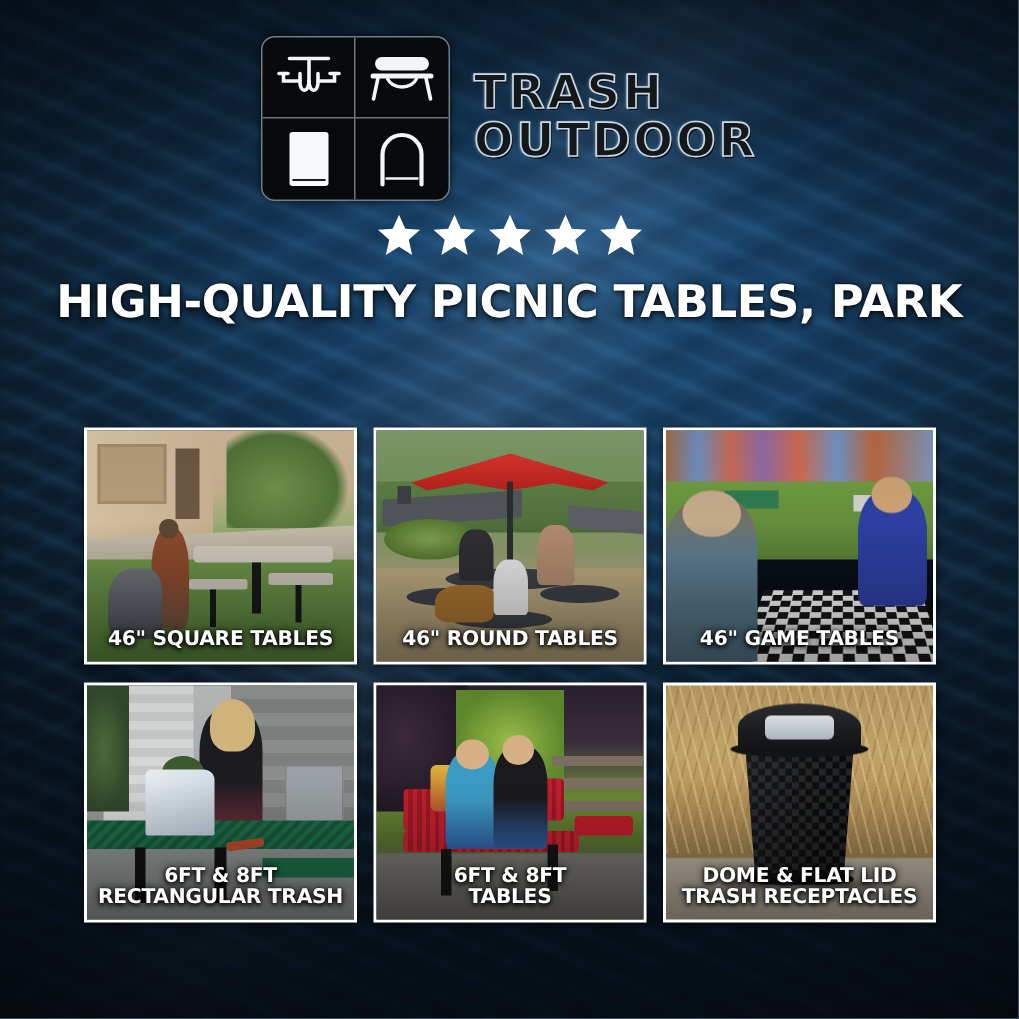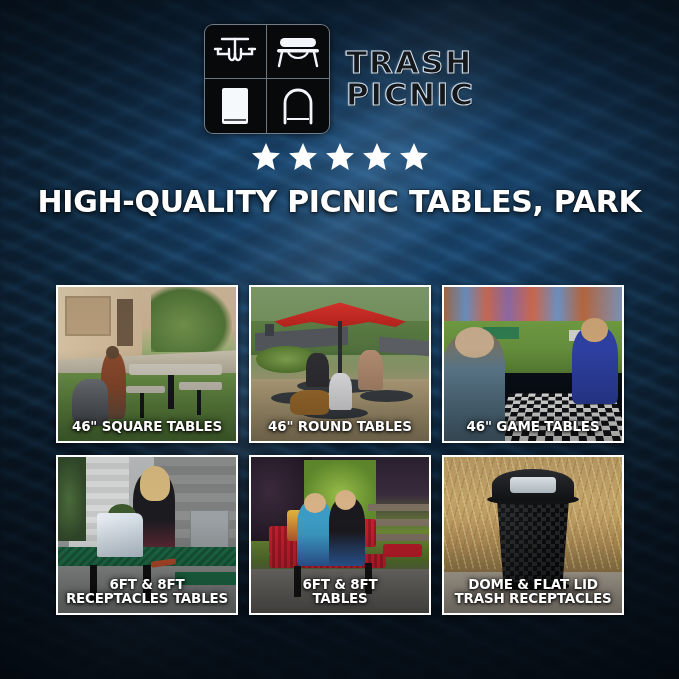--- a/index.html
+++ b/index.html
@@ -335,21 +335,21 @@
         <div class="logo-cell">
           <svg width="40" height="42" viewBox="0 0 40 42">
             <path d="M7 38 L7 18 A13 13 0 0 1 33 18 L33 38" fill="none" stroke="#f2f6fa" stroke-width="2.8" stroke-linecap="round"></path>
             <line x1="9" y1="34" x2="31" y2="34" stroke="#f2f6fa" stroke-width="1.8"></line>
           </svg>
         </div>
       </div>
 
       <div class="wordmark">
         <div class="wordmark-line">TRASH</div>
-        <div class="wordmark-line">PICNIC</div>
+        <div class="wordmark-line">OUTDOOR</div>
       </div>
     </div>
 
     <div class="stars">
       <svg class="star" viewBox="0 0 24 23">
           <polygon points="12,0 15.6,8 24,8.7 17.6,14.3 19.5,23 12,18.4 4.5,23 6.4,14.3 0,8.7 8.4,8" fill="#ffffff"></polygon>
         </svg>
       <svg class="star" viewBox="0 0 24 23">
           <polygon points="12,0 15.6,8 24,8.7 17.6,14.3 19.5,23 12,18.4 4.5,23 6.4,14.3 0,8.7 8.4,8" fill="#ffffff"></polygon>
         </svg>
@@ -464,21 +464,21 @@
               <div class="tleg2"></div>
               <div class="bseat"></div>
             <div class="plant"></div>
               <div class="bag"></div>
               <div class="trowel"></div>
           </div>
           <div class="photo-grade"></div>
         </div>
         <div class="tile-caption">
           <span>6FT &amp; 8FT</span>
-          <span>RECEPTACLES TABLES</span>
+          <span>RECTANGULAR TRASH</span>
         </div>
       </div>
 
       <div class="tile">
         <div class="tile-photo">
           <div class="sc t5">
             <div class="hedge"></div>
               <div class="dkL"></div>
               <div class="brightM"></div>
               <div class="fence"></div>

